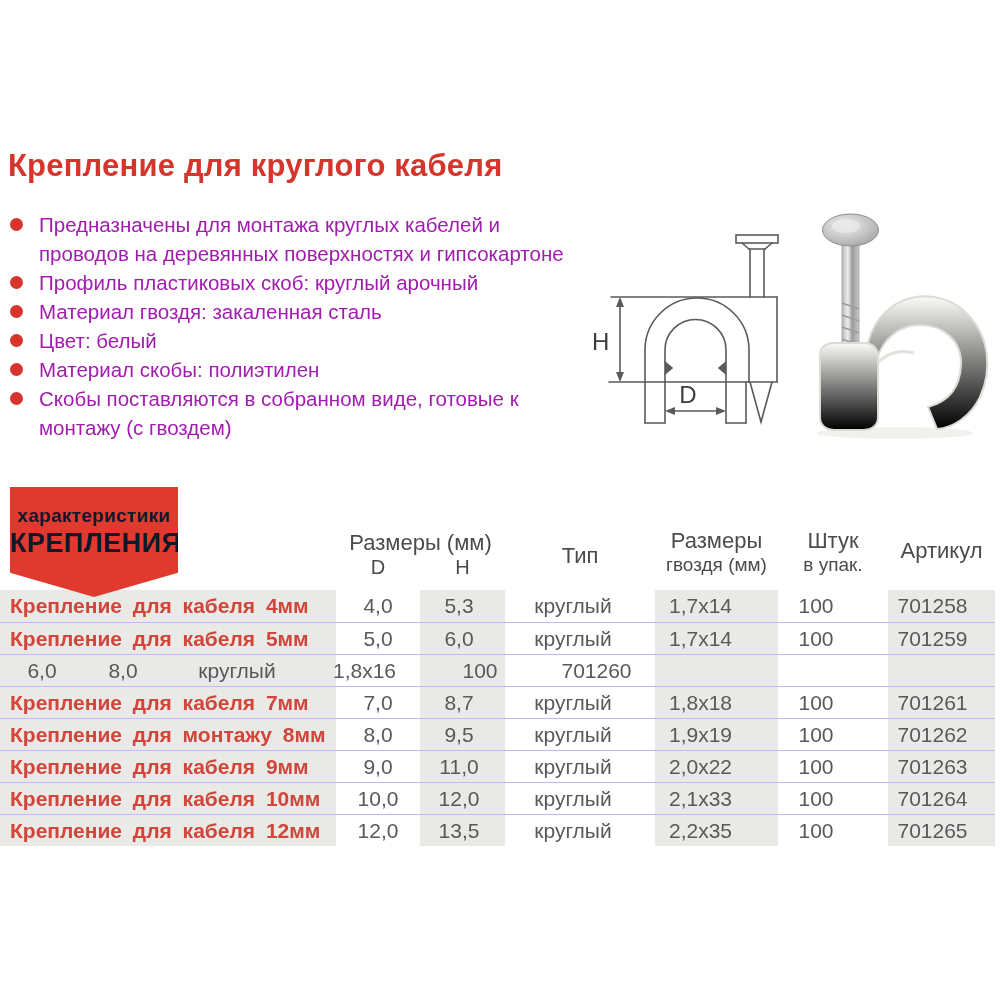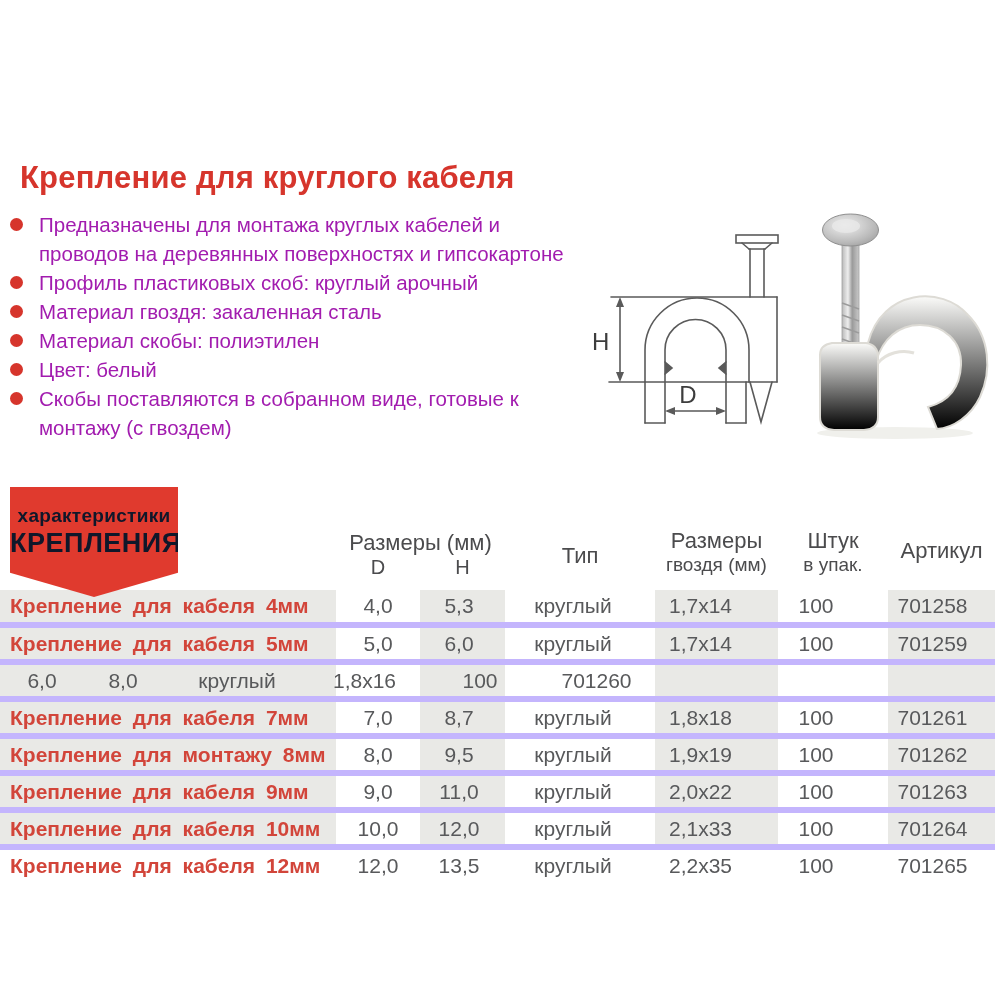--- a/index.html
+++ b/index.html
@@ -2,21 +2,21 @@
 <html style="--accent: #d6352c; --ribbon: #e03a2e; --rowred: #d2453a; --band: #e9e9e6;"><head>
 <meta charset="utf-8">
 <style>
   html,body{margin:0;padding:0;background:#ffffff;}
   .page{
     position:relative;width:1000px;height:1000px;background:#ffffff;
     font-family:"Liberation Sans",sans-serif;overflow:hidden;
   }
   
   .title{
-    position:absolute;left:8px;top:148px;margin:12px;
+    position:absolute;left:8px;top:148px;margin:0;
     font-size:31px;font-weight:bold;color:var(--accent,#d6352c);
     letter-spacing:.2px;
   }
   
   .features{
     position:absolute;left:10px;top:210px;width:585px;
     list-style:none;margin:0;padding:0;
   }
   .features li{
     position:relative;padding-left:29px;margin:0;
@@ -52,21 +52,21 @@
   .h-art   {left:888px;width:107px;top:538px;font-size:22px;}
   
   .table{position:absolute;left:0;top:590px;width:995px;height:256px;}
   .band{position:absolute;top:0;height:256px;background:var(--band,#e9e9e6);z-index:0;}
   .band-label{left:0;width:336px;}
   .band-h{left:420px;width:85px;}
   .band-nail{left:655px;width:123px;}
   .band-art{left:888px;width:107px;}
   .rows{position:absolute;left:0;top:0;width:995px;z-index:1;}
   .trow{display:flex;height:32px;align-items:center;}
-  .trow + .trow{border-top:6px solid #c4b5fd;}
+  .trow + .trow{border-top:1px solid #c4b5fd;}
   .trow + .trow{height:31px;}
   .cell{text-align:center;font-size:21px;color:#58595b;}
   .c-name{width:336px;text-align:left;padding-left:10px;box-sizing:border-box;
           color:var(--rowred,#d2453a);font-weight:bold;font-size:21px;word-spacing:5px;}
   .c-d{width:84px;}
   .c-h{width:78px;}
   .c-type{width:150px;}
   .c-nail{width:105px;}
   .c-qty{width:126px;}
   .c-art{width:107px;}
@@ -90,26 +90,26 @@
     <span>Профиль пластиковых скоб: круглый арочный</span>
   </li>
 
   <li>
     <span class="dot"></span>
     <span>Материал гвоздя: закаленная сталь</span>
   </li>
 
   <li>
     <span class="dot"></span>
+    <span>Цвет: белый</span>
+  </li>
+
+  <li>
+    <span class="dot"></span>
     <span>Материал скобы: полиэтилен</span>
-  </li>
-
-  <li>
-    <span class="dot"></span>
-    <span>Цвет: белый</span>
   </li>
 
   <li>
     <span class="dot"></span>
     <span>Скобы поставляются в собранном виде, готовые к монтажу (с гвоздем)</span>
   </li>
 </ul>
 
   <svg class="drawing" width="222" height="240" viewBox="0 0 222 240">
     <g stroke="#5a5a5a" stroke-width="1.6" fill="none" stroke-linecap="round">

